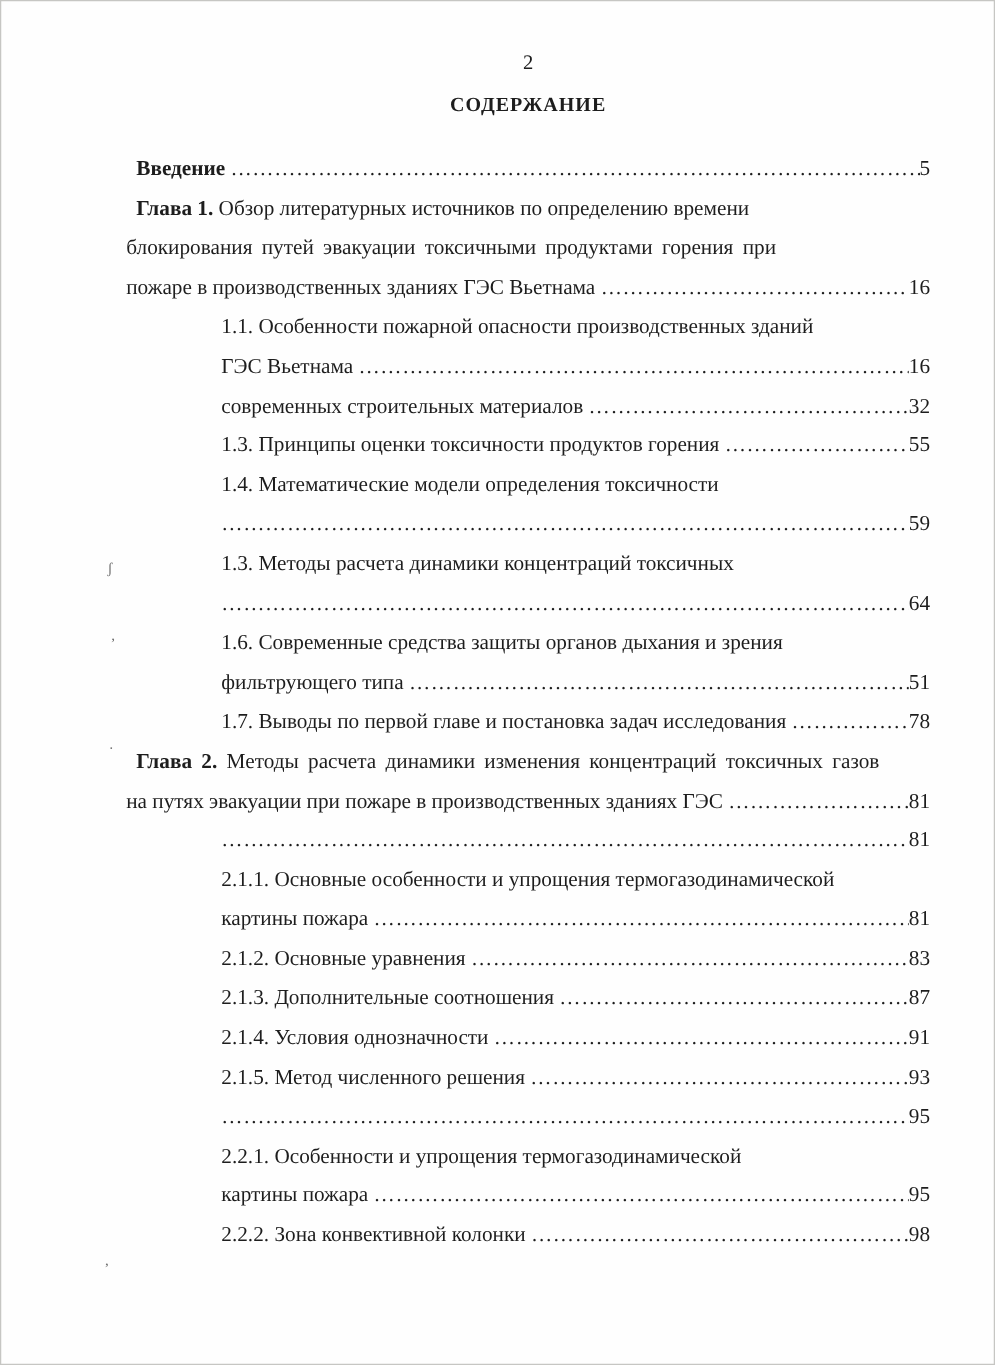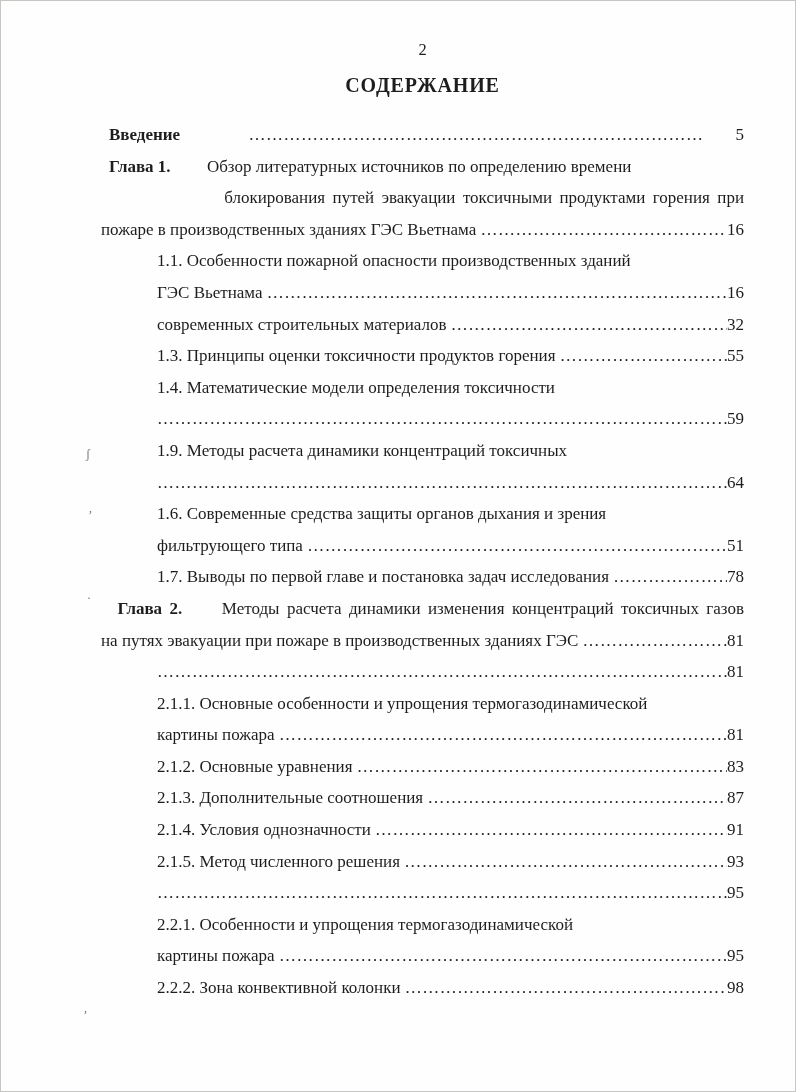--- a/index.html
+++ b/index.html
@@ -17,45 +17,45 @@
     overflow: hidden;
   }
   .pageno {
     text-align: center;
     line-height: 22px;
     font-size: 16.5px;
   }
   .title {
     text-align: center;
     font-weight: bold;
-    font-size: 20px;
+    font-size: 16px;
     letter-spacing: 0.8px;
     margin-top: 12px;
     line-height: 24px;
   }
   .toc { margin-top: 22px; }
   .tl {
     display: flex;
     align-items: baseline;
     line-height: 31.6px;
     white-space: pre;
   }
-  .i1 { margin-left: 8px; gap: 32px; }
-  .i2 { margin-left: 56px; font-family: Liberation Serif, serif; }
+  .i1 { margin-left: 8px; }
+  .i2 { margin-left: 76px; font-family: Liberation Serif, serif; }
   .b { font-weight: bold; }
   .txt { flex: 0 0 auto; white-space: pre; }
   .dots {
     flex: 1 1 auto;
     min-width: 0;
     overflow: hidden;
     white-space: nowrap;
     letter-spacing: 0.5px;
   }
   .pg { flex: 0 0 auto; }
-  .just { word-spacing: 3.2px; justify-content: flex-end; }
+  .just { word-spacing: 3.2px; }
   .art {
     position: absolute;
     font-size: 12px;
     color: #555;
     opacity: 0.85;
   }
   .a0 { left: 85px; top: 446px; }
   .a1 { left: 88px; top: 500px; }
   .a2 { left: 86px; top: 590px; }
   .a3 { left: 83px; top: 1000px; }
@@ -79,21 +79,21 @@
     <div class="tl i2"><span class="txt">1.1. Особенности пожарной опасности производственных зданий</span></div>
     <div class="tl i2"><span class="txt">ГЭС Вьетнама </span><span class="dots">……………………………………………………………………………………………………………………………………………………</span><span class="pg">16</span></div>
 
     <div class="tl i2"><span class="txt">современных строительных материалов </span><span class="dots">……………………………………………………………………………………………………………………………………………………</span><span class="pg">32</span></div>
 
     <div class="tl i2"><span class="txt">1.3. Принципы оценки токсичности продуктов горения </span><span class="dots">……………………………………………………………………………………………………………………………………………………</span><span class="pg">55</span></div>
 
     <div class="tl i2"><span class="txt">1.4. Математические модели определения токсичности</span></div>
     <div class="tl i2"><span class="dots">……………………………………………………………………………………………………………………………………………………</span><span class="pg">59</span></div>
 
-    <div class="tl i2"><span class="txt">1.9. Методы расчета динамики концентраций токсичных</span></div>
+    <div class="tl i2"><span class="txt">1.3. Методы расчета динамики концентраций токсичных</span></div>
     <div class="tl i2"><span class="dots">……………………………………………………………………………………………………………………………………………………</span><span class="pg">64</span></div>
 
     <div class="tl i2"><span class="txt">1.6. Современные средства защиты органов дыхания и зрения</span></div>
     <div class="tl i2"><span class="txt">фильтрующего типа </span><span class="dots">……………………………………………………………………………………………………………………………………………………</span><span class="pg">51</span></div>
 
     <div class="tl i2"><span class="txt">1.7. Выводы по первой главе и постановка задач исследования </span><span class="dots">……………………………………………………………………………………………………………………………………………………</span><span class="pg">78</span></div>
 
     <div class="tl i1 just"><span class="txt b">Глава 2.</span><span class="txt"> Методы расчета динамики изменения концентраций токсичных газов</span></div>
     <div class="tl"><span class="txt">на путях эвакуации при пожаре в производственных зданиях ГЭС </span><span class="dots">……………………………………………………………………………………………………………………………………………………</span><span class="pg">81</span></div>
 

